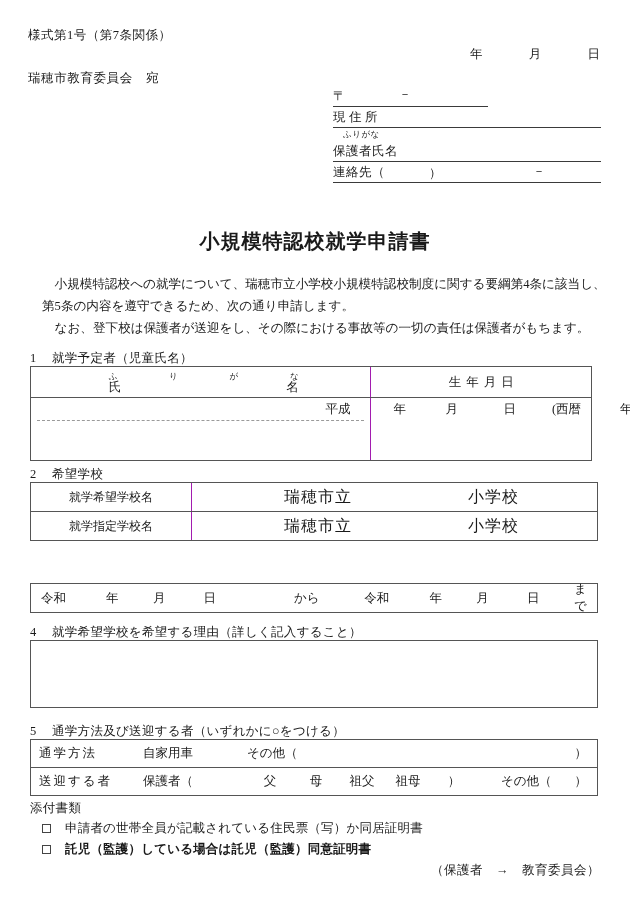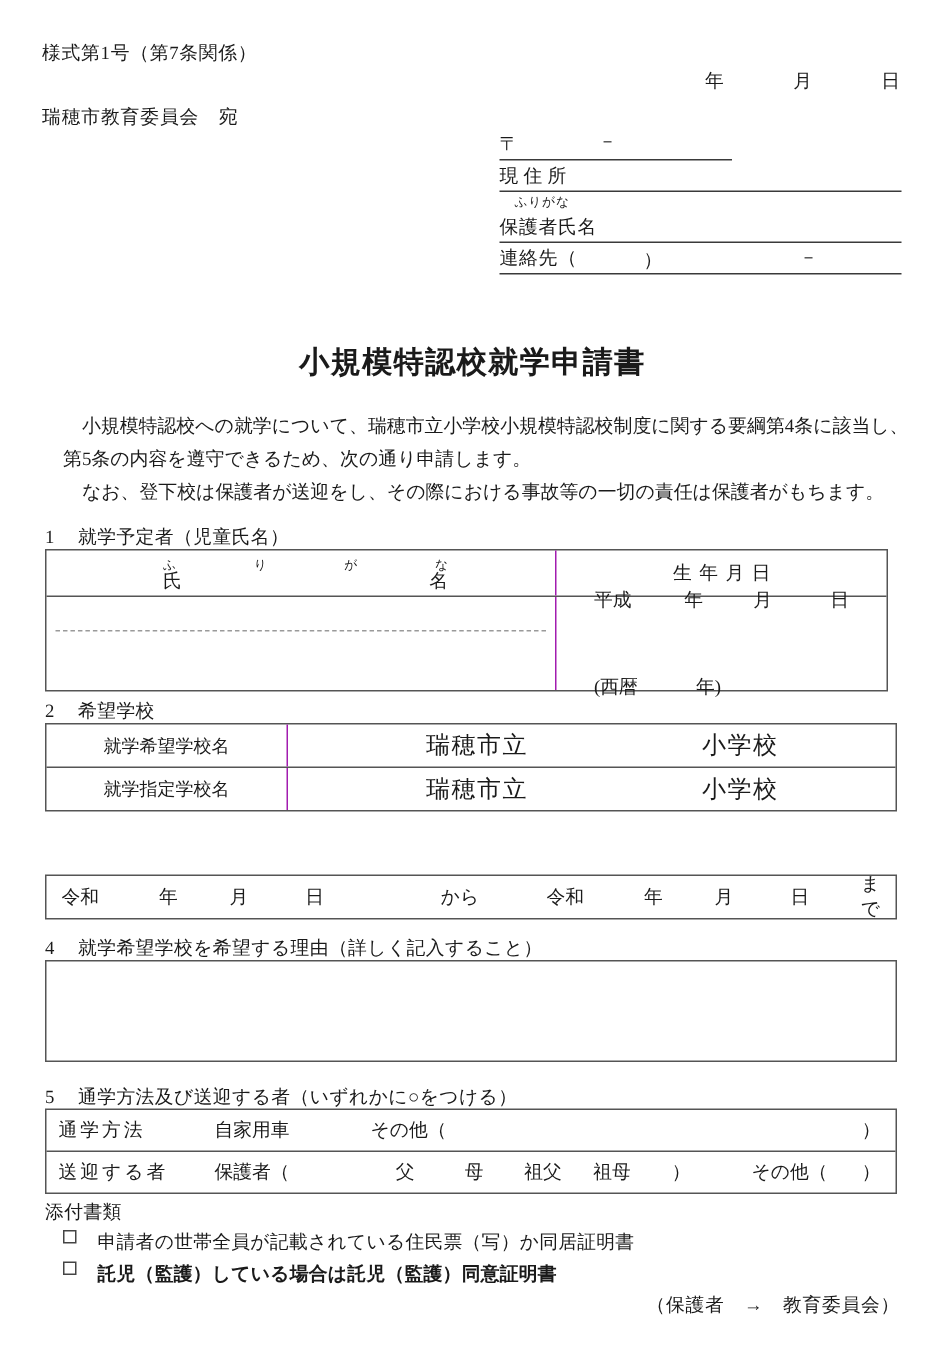--- a/index.html
+++ b/index.html
@@ -183,24 +183,23 @@
   .dashed-rule {
     position: absolute;
     left: 6px;
     right: 6px;
     top: 22px;
     border-top: 1px dashed #9a9a9a;
   }
   #tbl-name .body-dob {
     width: 221px;
     height: 62px;
-    flex-direction: column;
     justify-content: center;
     align-items: stretch;
-    padding: 0 25px;
+    padding: 0 14px;
     gap: 36px;
   }
   .dob-line1, .dob-line2 {
     display: flex;
     font-size: 12.5px;
     line-height: 22px;
   }
   .dob-line1 span:nth-child(1) { width: 68px; }
   .dob-line1 span:nth-child(2) { width: 52px; }
   .dob-line1 span:nth-child(3) { width: 58px; }
@@ -259,21 +258,21 @@
   .rel-group span { width: 46px; text-align: center; }
 
   
   .attach-title {
     position: absolute; left: 30px; top: 800px;
     font-size: 12.5px; letter-spacing: .3px;
   }
   .attach-item {
     position: absolute; left: 42px;
     font-size: 12.5px; letter-spacing: .2px;
-    display: flex; align-items: flex-start;
+    display: flex; align-items: center;
     white-space: nowrap;
   }
   .attach-item .box {
     display: inline-block;
     width: 9px; height: 9px;
     border: 1px solid #444;
     margin-right: 14px;
     box-sizing: border-box;
   }
   #attach-1 { top: 820px; }

